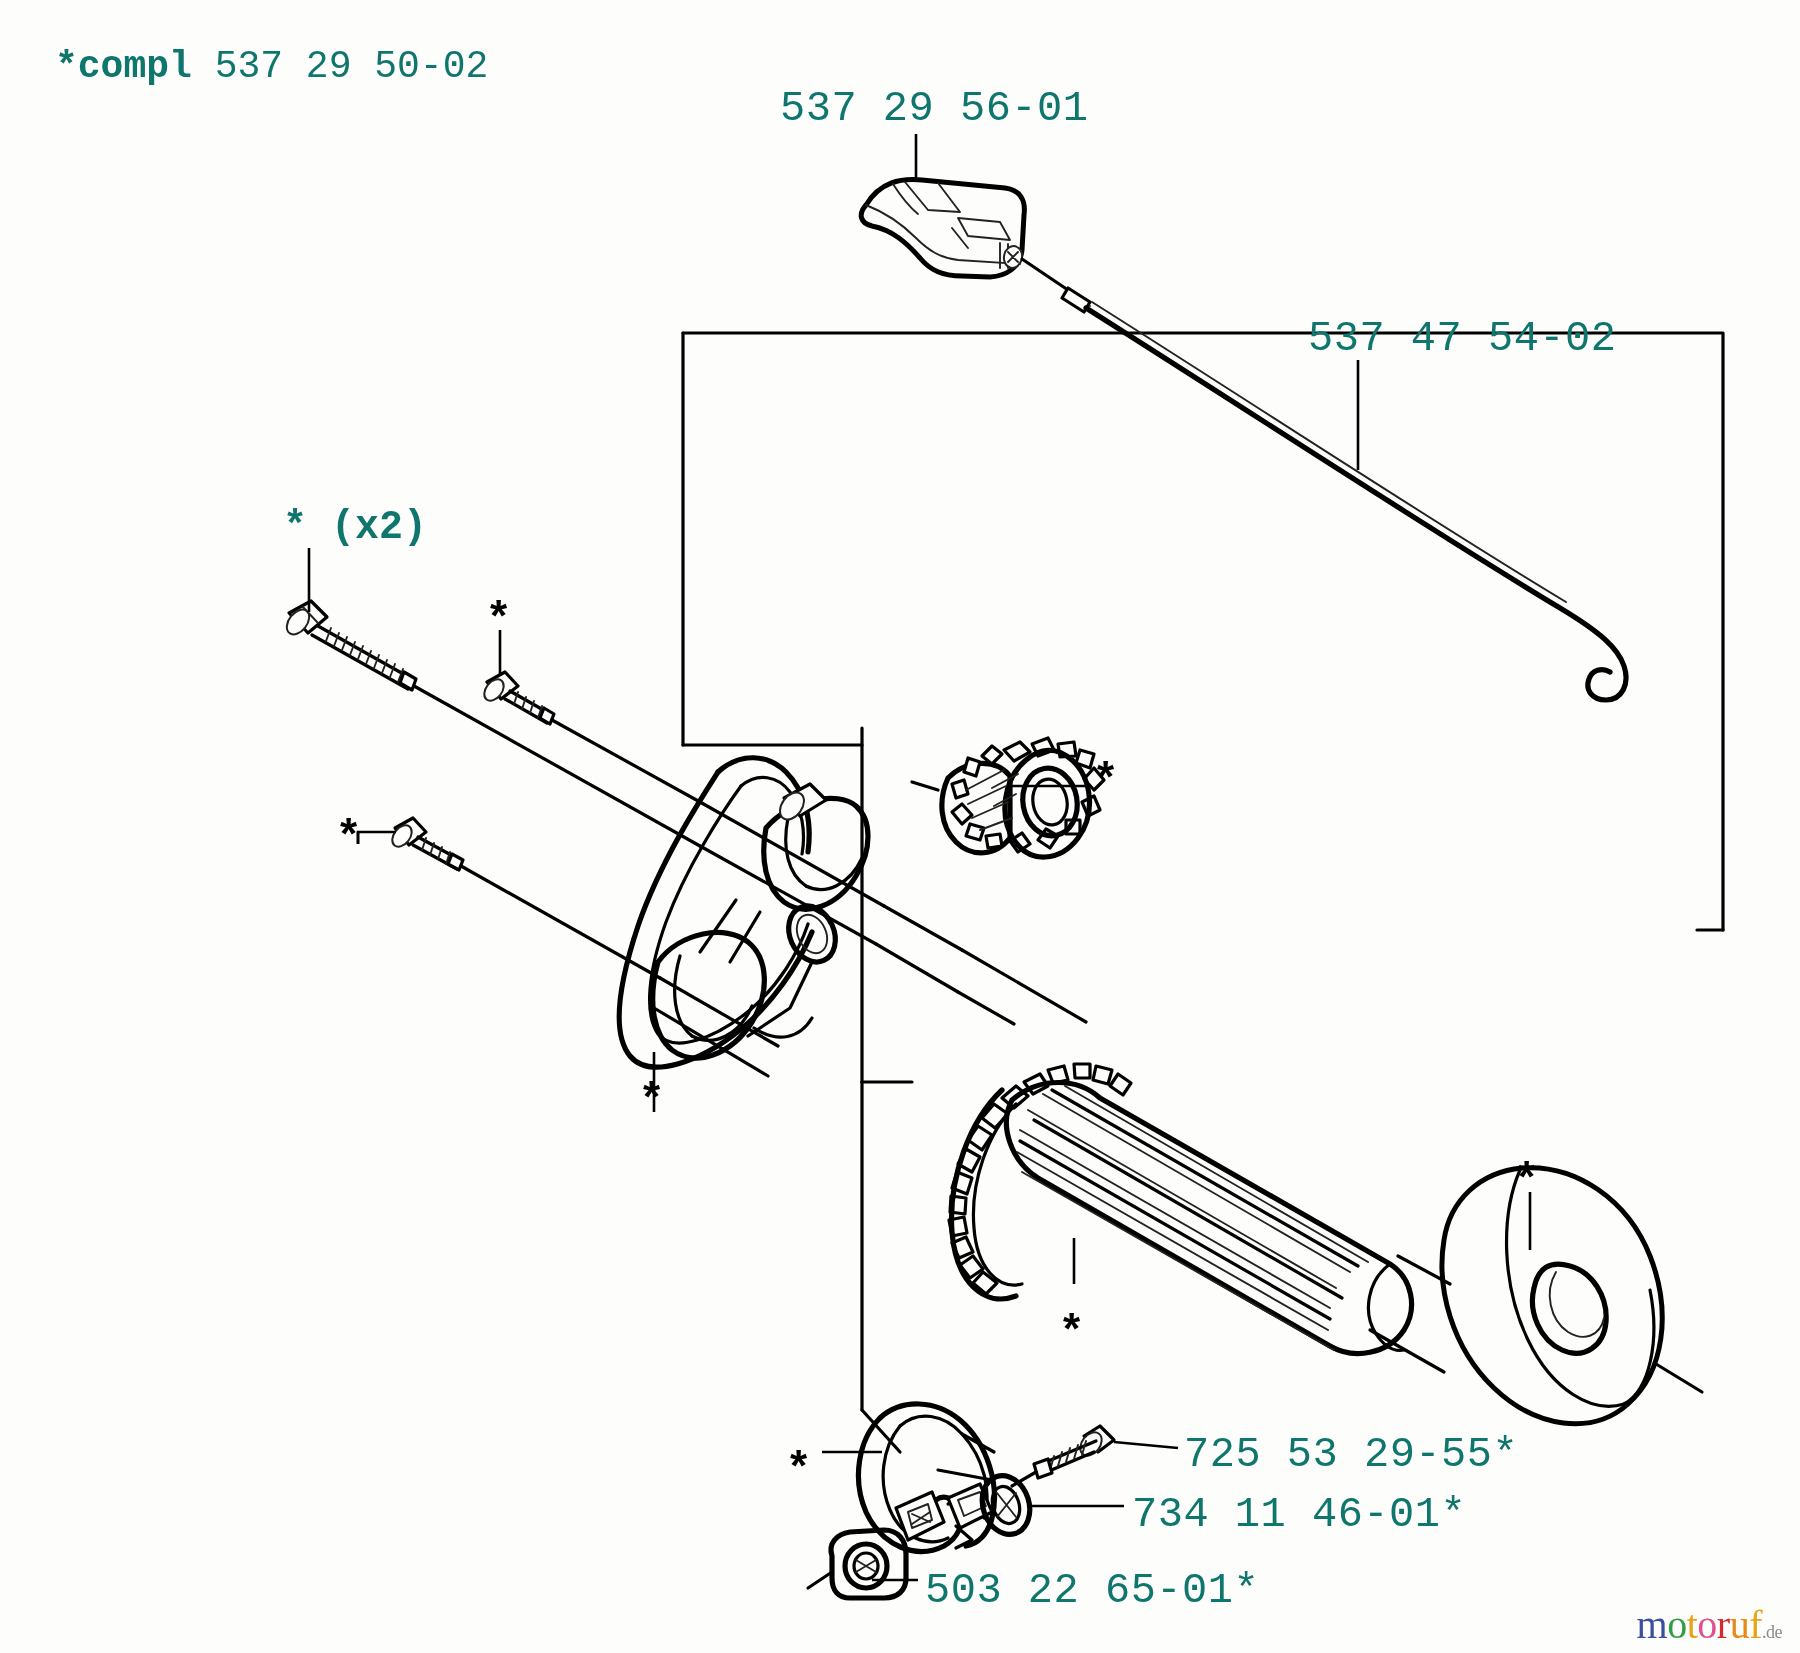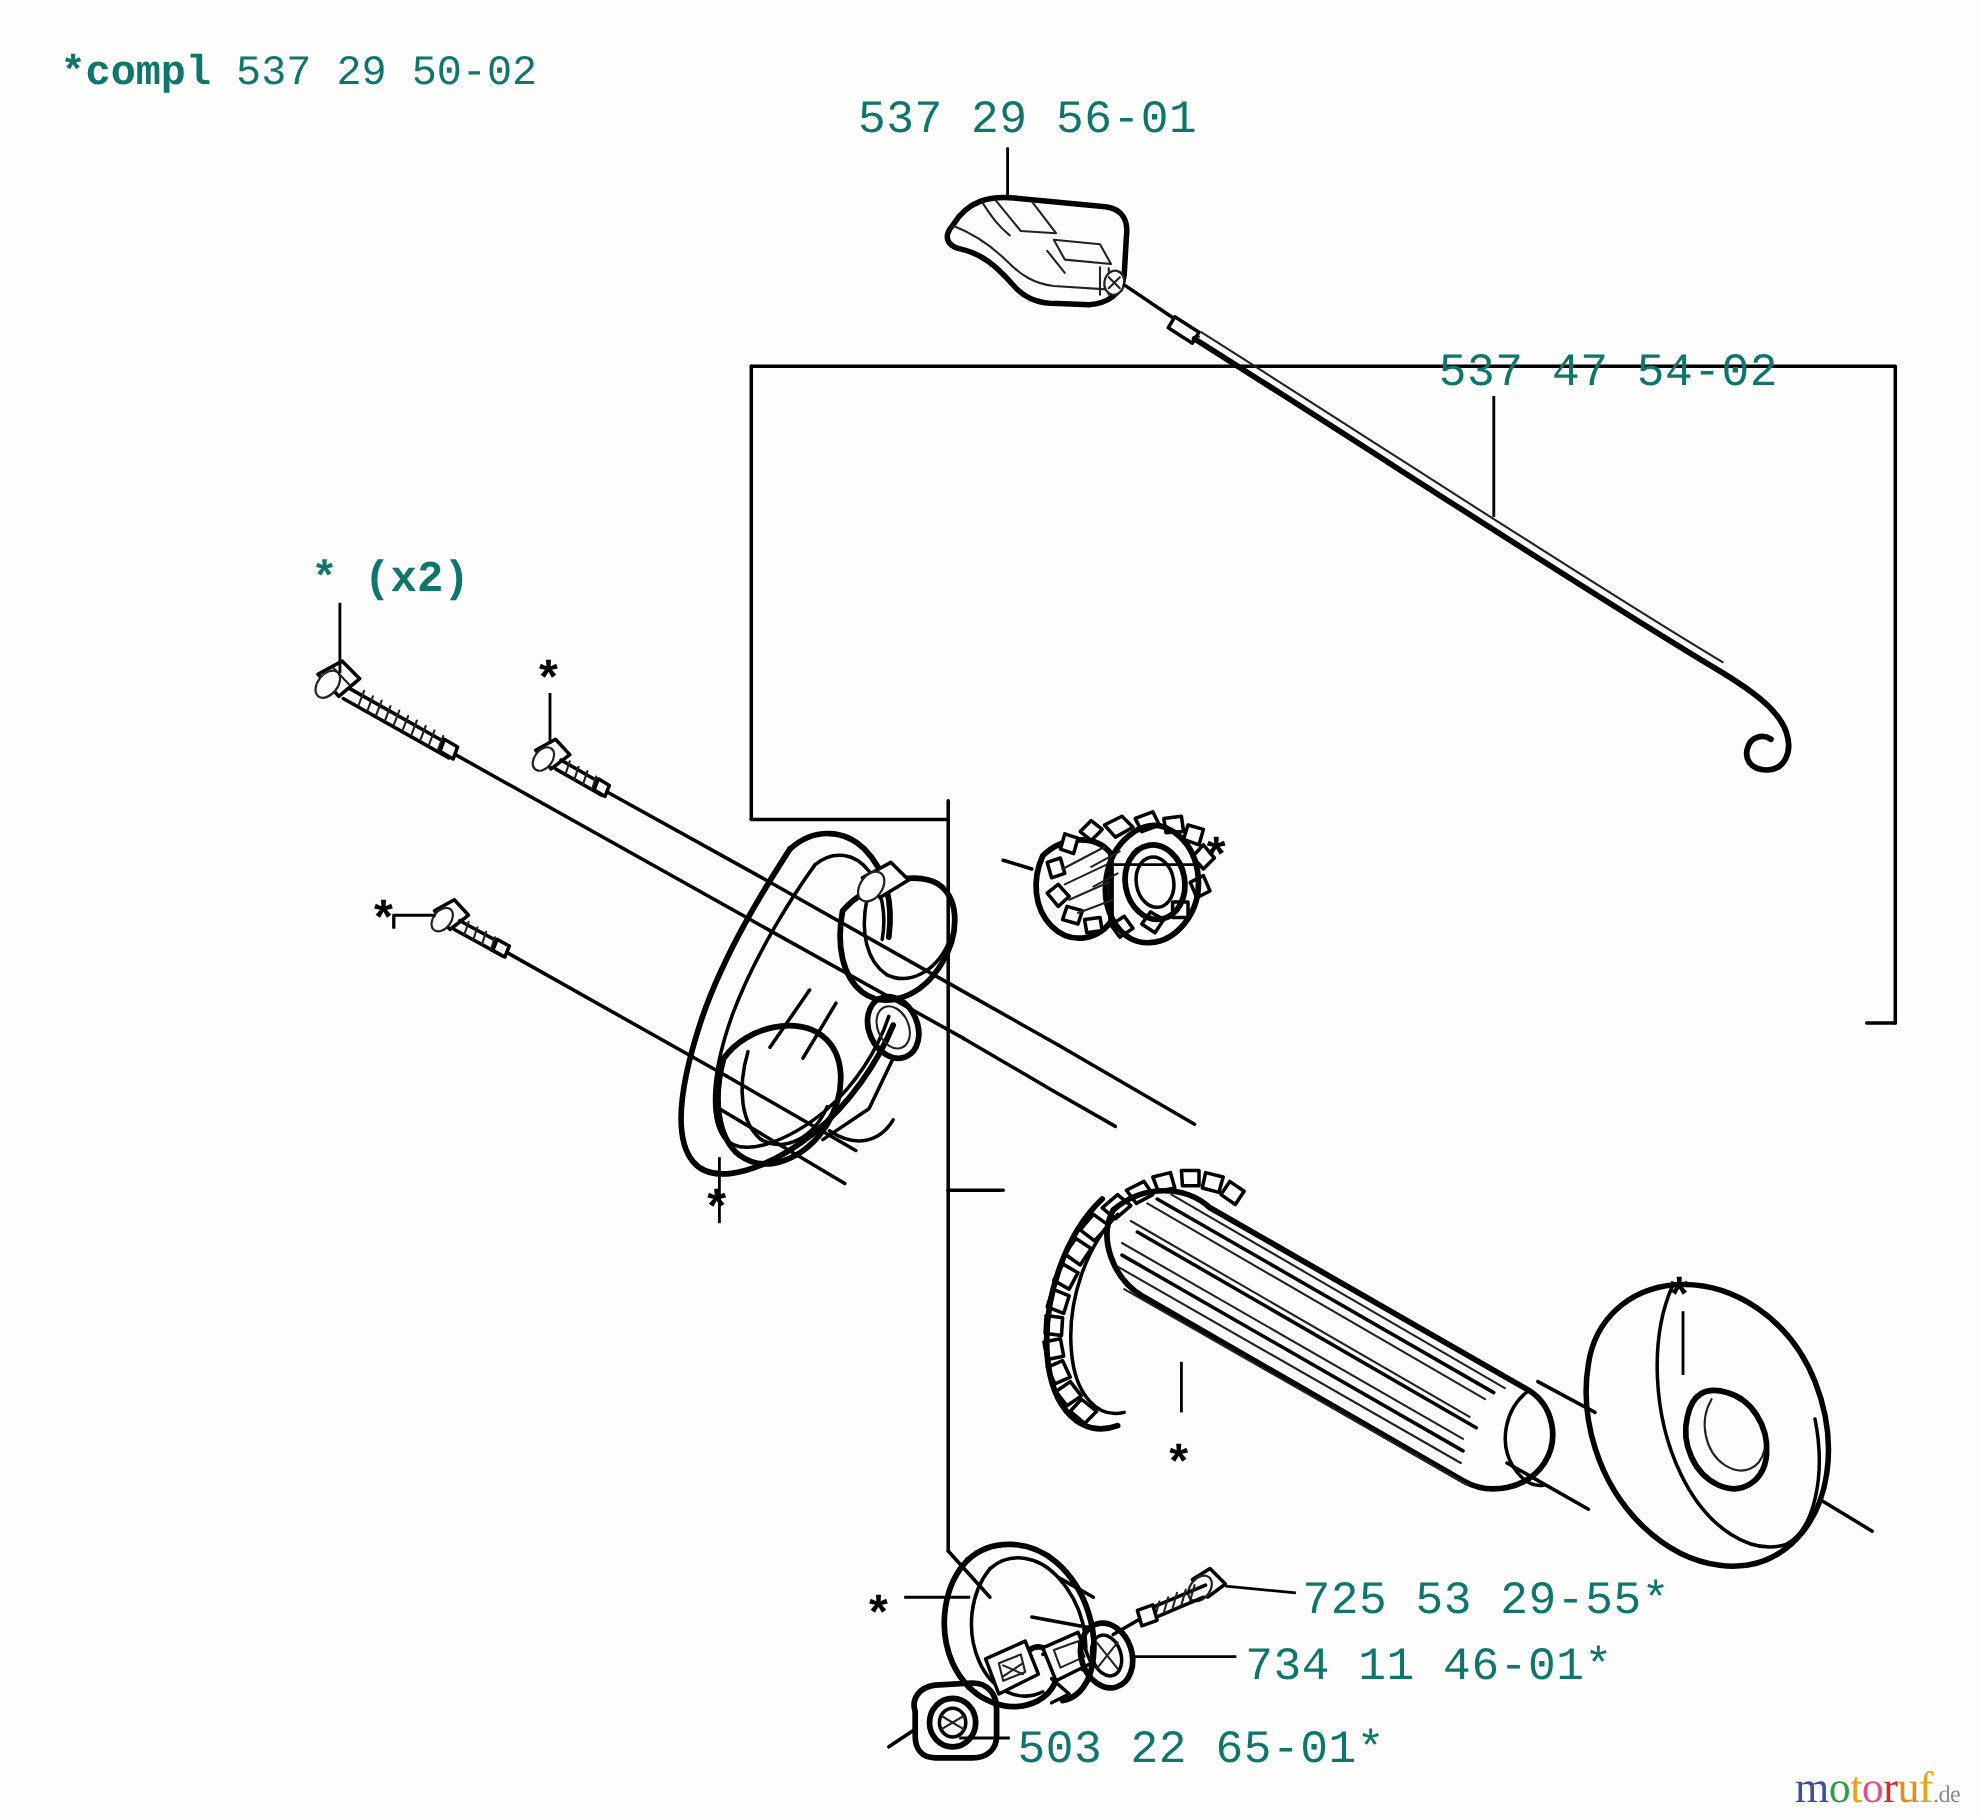--- a/index.html
+++ b/index.html
@@ -54,21 +54,21 @@
     line-height: 1;
     user-select: none;
   }
   #watermark .m { color: #3b4ea0; }
   #watermark .o1 { color: #2f9e44; }
   #watermark .t { color: #e8a317; }
   #watermark .o2 { color: #e0508f; }
   #watermark .r { color: #d22b2b; }
   #watermark .u { color: #e8891c; }
   #watermark .f { color: #e8a317; }
-  #watermark .de { color: #8c8c8c; font-size: 22px; }
+  #watermark .de { color: #8c8c8c; font-size: 18px; }
 </style>
 </head>
 <body>
 
 <div id="sheet">
 
   <svg id="artboard" viewBox="0 0 1800 1653" xmlns="http://www.w3.org/2000/svg">
     <defs>
       <style>
         .s  { fill:none; stroke:#000; stroke-width:3.2; stroke-linecap:round; stroke-linejoin:round; }

